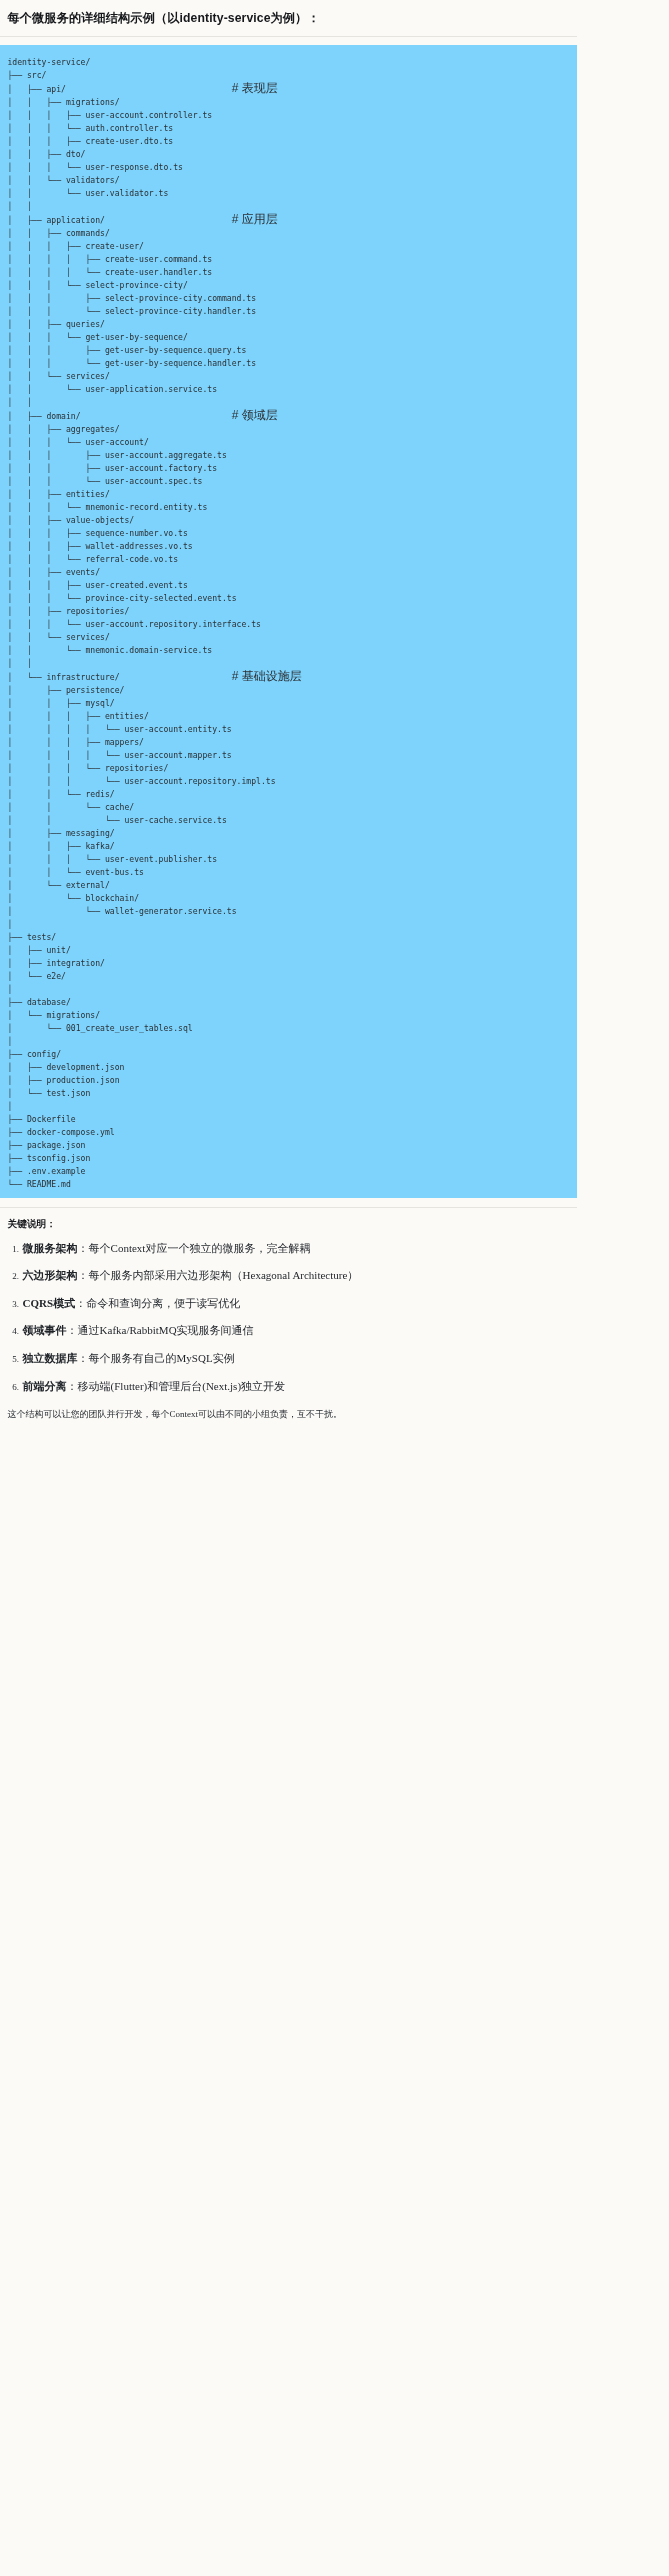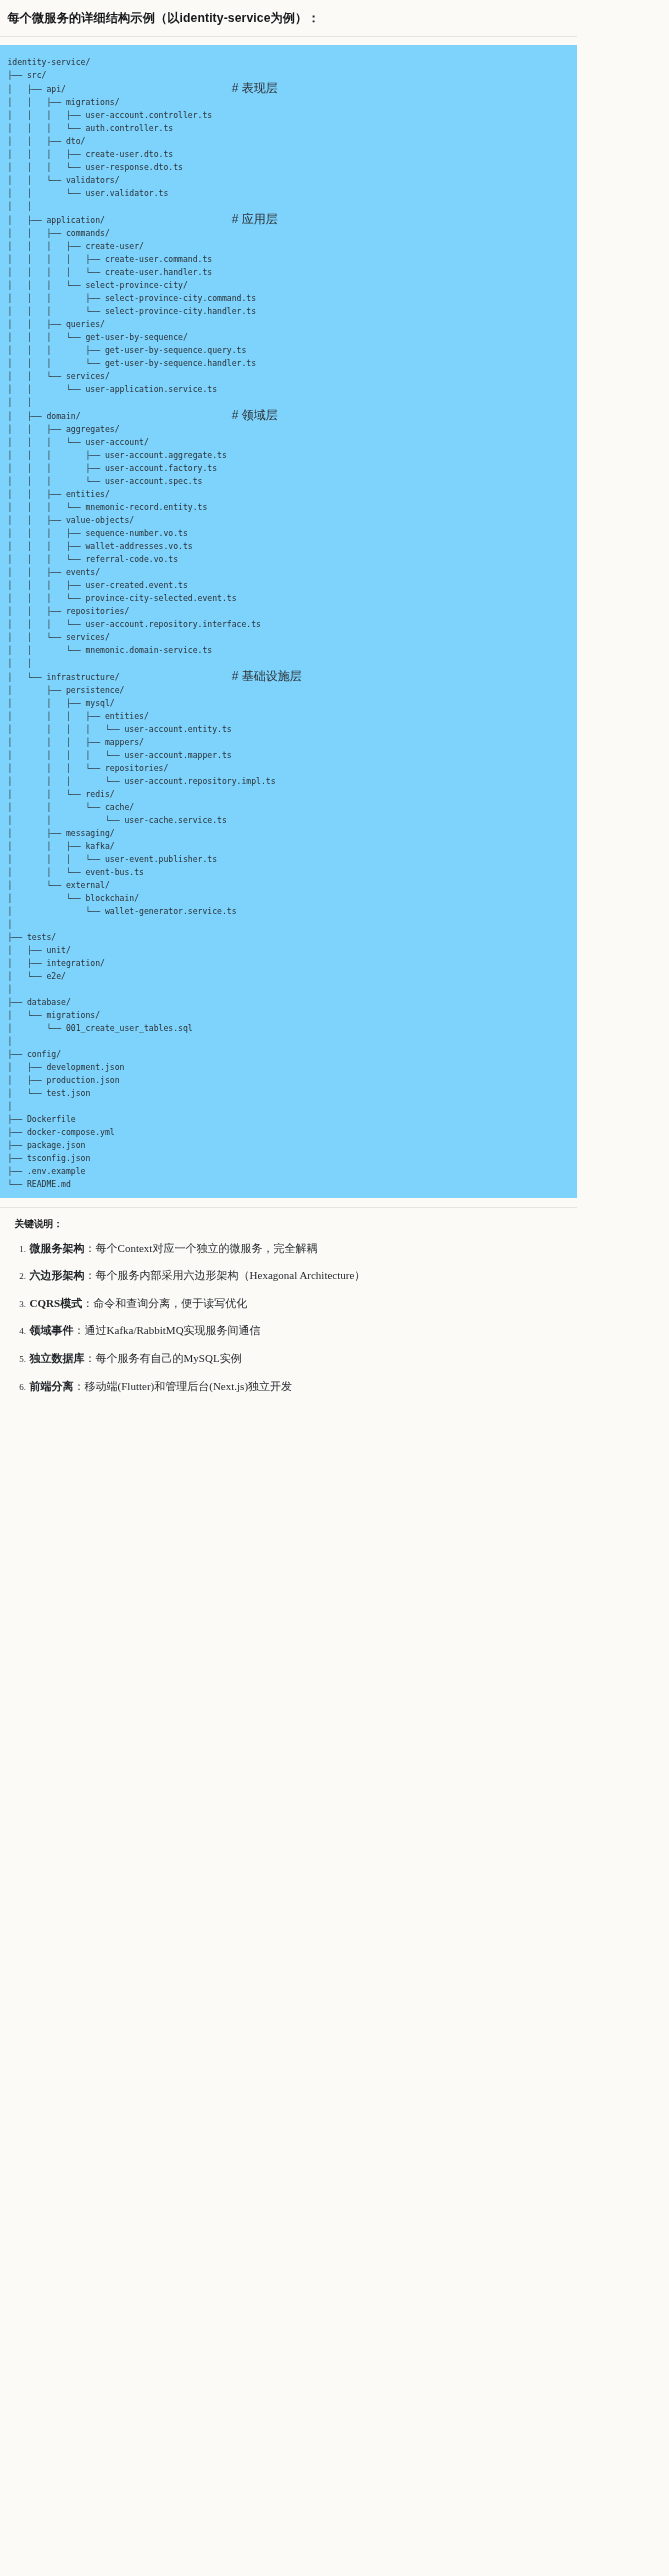--- a/index.html
+++ b/index.html
@@ -64,21 +64,20 @@
   .block-divider {
     height: 0.6px;
     background: #e6e4df;
     width: 100%;
     margin: 8.8px 0 0 0;
   }
 
   
   .notes {
     padding: 10px 7.5px 0 7.5px;
-    margin-left: 7px;
   }
   .notes-heading {
     font-family: "Liberation Sans", sans-serif;
     font-weight: bold;
     font-size: 9.7px;
     color: #15171a;
     margin: 0 0 8.8px 0;
   }
   ol.notes-list {
     margin: 0;
@@ -120,22 +119,22 @@
   <h1 class="doc-title">每个微服务的详细结构示例（以identity-service为例）：</h1>
 
   <div class="title-divider"></div>
 
   <pre class="tree-block" id="tree-block"><span class="tree-line"><span>identity-service/</span>
 </span><span class="tree-line"><span>├── src/</span>
 </span><span class="tree-line"><span>│   ├── api/</span><span>                                  </span><span class="cmt"># 表现层</span>
 </span><span class="tree-line"><span>│   │   ├── migrations/</span>
 </span><span class="tree-line"><span>│   │   │   ├── user-account.controller.ts</span>
 </span><span class="tree-line"><span>│   │   │   └── auth.controller.ts</span>
+</span><span class="tree-line"><span>│   │   │   ├── create-user.dto.ts</span>
 </span><span class="tree-line"><span>│   │   ├── dto/</span>
-</span><span class="tree-line"><span>│   │   │   ├── create-user.dto.ts</span>
 </span><span class="tree-line"><span>│   │   │   └── user-response.dto.ts</span>
 </span><span class="tree-line"><span>│   │   └── validators/</span>
 </span><span class="tree-line"><span>│   │       └── user.validator.ts</span>
 </span><span class="tree-line"><span>│   │</span>
 </span><span class="tree-line"><span>│   ├── application/</span><span>                          </span><span class="cmt"># 应用层</span>
 </span><span class="tree-line"><span>│   │   ├── commands/</span>
 </span><span class="tree-line"><span>│   │   │   ├── create-user/</span>
 </span><span class="tree-line"><span>│   │   │   │   ├── create-user.command.ts</span>
 </span><span class="tree-line"><span>│   │   │   │   └── create-user.handler.ts</span>
 </span><span class="tree-line"><span>│   │   │   └── select-province-city/</span>
@@ -217,15 +216,16 @@
     <ol class="notes-list" id="notes-list">
         <li><span class="note-term">微服务架构</span><span class="note-body">：每个Context对应一个独立的微服务，完全解耦</span></li>
         <li><span class="note-term">六边形架构</span><span class="note-body">：每个服务内部采用六边形架构（Hexagonal Architecture）</span></li>
         <li><span class="note-term">CQRS模式</span><span class="note-body">：命令和查询分离，便于读写优化</span></li>
         <li><span class="note-term">领域事件</span><span class="note-body">：通过Kafka/RabbitMQ实现服务间通信</span></li>
         <li><span class="note-term">独立数据库</span><span class="note-body">：每个服务有自己的MySQL实例</span></li>
         <li><span class="note-term">前端分离</span><span class="note-body">：移动端(Flutter)和管理后台(Next.js)独立开发</span></li>
       </ol>
   </div>
 
+  <p class="notes-footer">这个结构可以让您的团队并行开发，每个Context可以由不同的小组负责，互不干扰。</p>
 
 </div>
 
 
 </body></html>

